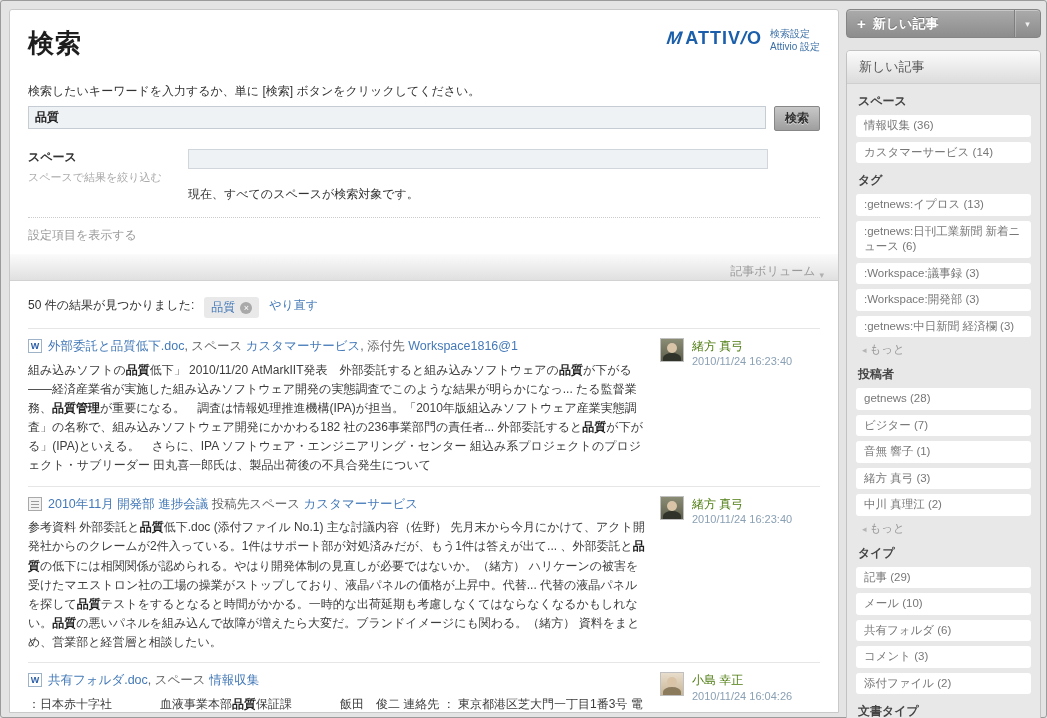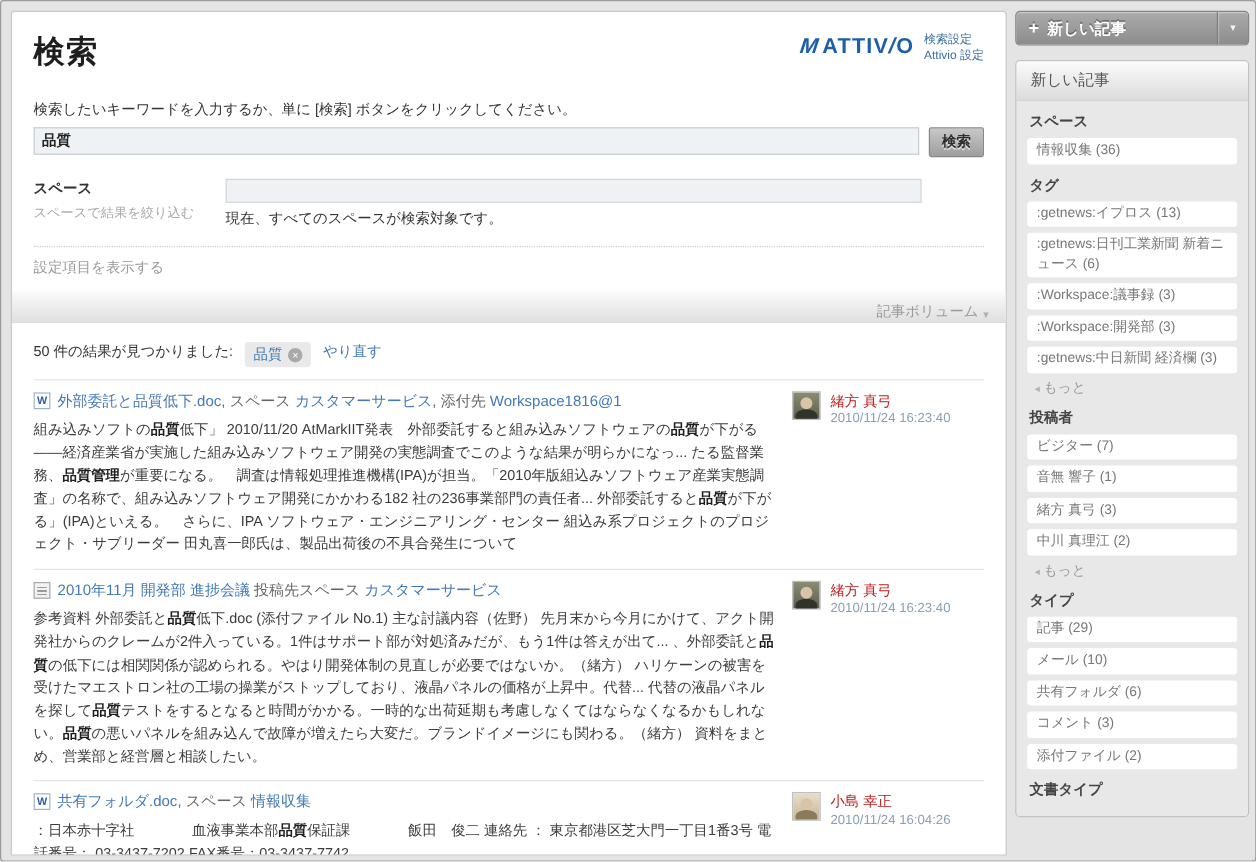--- a/index.html
+++ b/index.html
@@ -45,21 +45,21 @@
   }
   .space-row { display: flex; margin-top: 18px; }
   .space-labels { width: 160px; }
   .space-label { font-size: 12px; font-weight: bold; color: #333; }
   .space-hint { font-size: 11px; color: #aaa; margin-top: 4px; }
   .space-field-col { flex: 1; }
   .space-input {
     width: 580px; height: 20px; background: #eef2f5; border: 1px solid #d0d6dc;
     font-size: 12px; padding: 0 6px; font-family: inherit;
   }
-  .space-note { font-size: 12px; color: #333; margin-top: 5px; }
+  .space-note { font-size: 12px; color: #333; margin-top: 17px; }
   .dotted-sep { border-top: 1px dotted #ccc; margin: 14px 18px 0; }
   .options-link { font-size: 12px; color: #999; padding: 9px 18px 10px; cursor: pointer; }
   .volume-band {
     height: 27px; background: linear-gradient(#fbfbfb, #e0e0e0);
     border-bottom: 1px solid #d2d2d2;
     display: flex; align-items: flex-end; justify-content: flex-end; padding: 0 14px;
   }
   .volume-label { font-size: 12px; color: #9a9a9a; cursor: pointer; }
   .volume-arrow { font-size: 9px; color: #b0b0b0; margin-left: 4px; }
   
@@ -94,21 +94,21 @@
     content: ""; position: absolute; left: 2px; right: 2px; top: 3px; height: 7px;
     background: repeating-linear-gradient(#9a9a9a 0 1px, transparent 1px 3px);
   }
   
   .avatar { width: 24px; height: 24px; flex: 0 0 24px; border: 1px solid #c0c0c0; position: relative; overflow: hidden; }
   .avatar::before { content: ""; position: absolute; width: 10px; height: 10px; border-radius: 50%; background: #d9c4a8; top: 4px; left: 6px; z-index: 2; }
   .avatar::after { content: ""; position: absolute; width: 18px; height: 10px; border-radius: 50% 50% 0 0; bottom: -2px; left: 2px; z-index: 1; }
   .avatar.a1 { background: linear-gradient(#8a8c74, #5d5f4c); } .avatar.a1::after { background: #30332a; }
   .avatar.a3 { background: linear-gradient(#e8ddcc, #c9b696); } .avatar.a3::after { background: #8c7a5c; }
   .author-col { display: flex; flex-direction: column; line-height: 1.35; }
-  .author-link { font-size: 12px; color: #b91c1c; text-decoration: none; cursor: pointer; }
+  .author-link { font-size: 12px; color: #4d7c0f; text-decoration: none; cursor: pointer; }
   .timestamp { font-size: 11px; color: #8aa0b4; }
   
   .sidebar { position: absolute; left: 845px; top: 8px; width: 195px; }
   .new-btn {
     height: 29px; border-radius: 4px; border: 1px solid #858585;
     background: linear-gradient(#ababab, #8c8c8c);
     display: flex; align-items: center; cursor: pointer;
     box-shadow: inset 0 1px 0 rgba(255,255,255,.35);
   }
   .new-btn-main { flex: 1; display: flex; align-items: center; gap: 7px; padding: 0 10px; }
@@ -263,30 +263,32 @@
           <span>▾</span>
         </div>
     </div>
 
     <div class="filter-panel">
       <div class="filter-head">新しい記事</div>
       <div class="filter-body">
 
         <div class="f-heading">スペース</div>
         <div class="f-item">情報収集 (36)</div>
+        <div class="f-item">カスタマーサービス (14)</div>
 
         <div class="f-heading">タグ</div>
         <div class="f-item">:getnews:イプロス (13)</div>
         <div class="f-item">:getnews:日刊工業新聞 新着ニュース (6)</div>
         <div class="f-item">:Workspace:議事録 (3)</div>
         <div class="f-item">:Workspace:開発部 (3)</div>
         <div class="f-item">:getnews:中日新聞 経済欄 (3)</div>
         <div class="f-more"><span class="tri">◂</span><span>もっと</span></div>
 
         <div class="f-heading">投稿者</div>
+        <div class="f-item">getnews (28)</div>
         <div class="f-item">ビジター (7)</div>
         <div class="f-item">音無 響子 (1)</div>
         <div class="f-item">緒方 真弓 (3)</div>
         <div class="f-item">中川 真理江 (2)</div>
         <div class="f-more"><span class="tri">◂</span><span>もっと</span></div>
 
         <div class="f-heading">タイプ</div>
         <div class="f-item">記事 (29)</div>
         <div class="f-item">メール (10)</div>
         <div class="f-item">共有フォルダ (6)</div>

